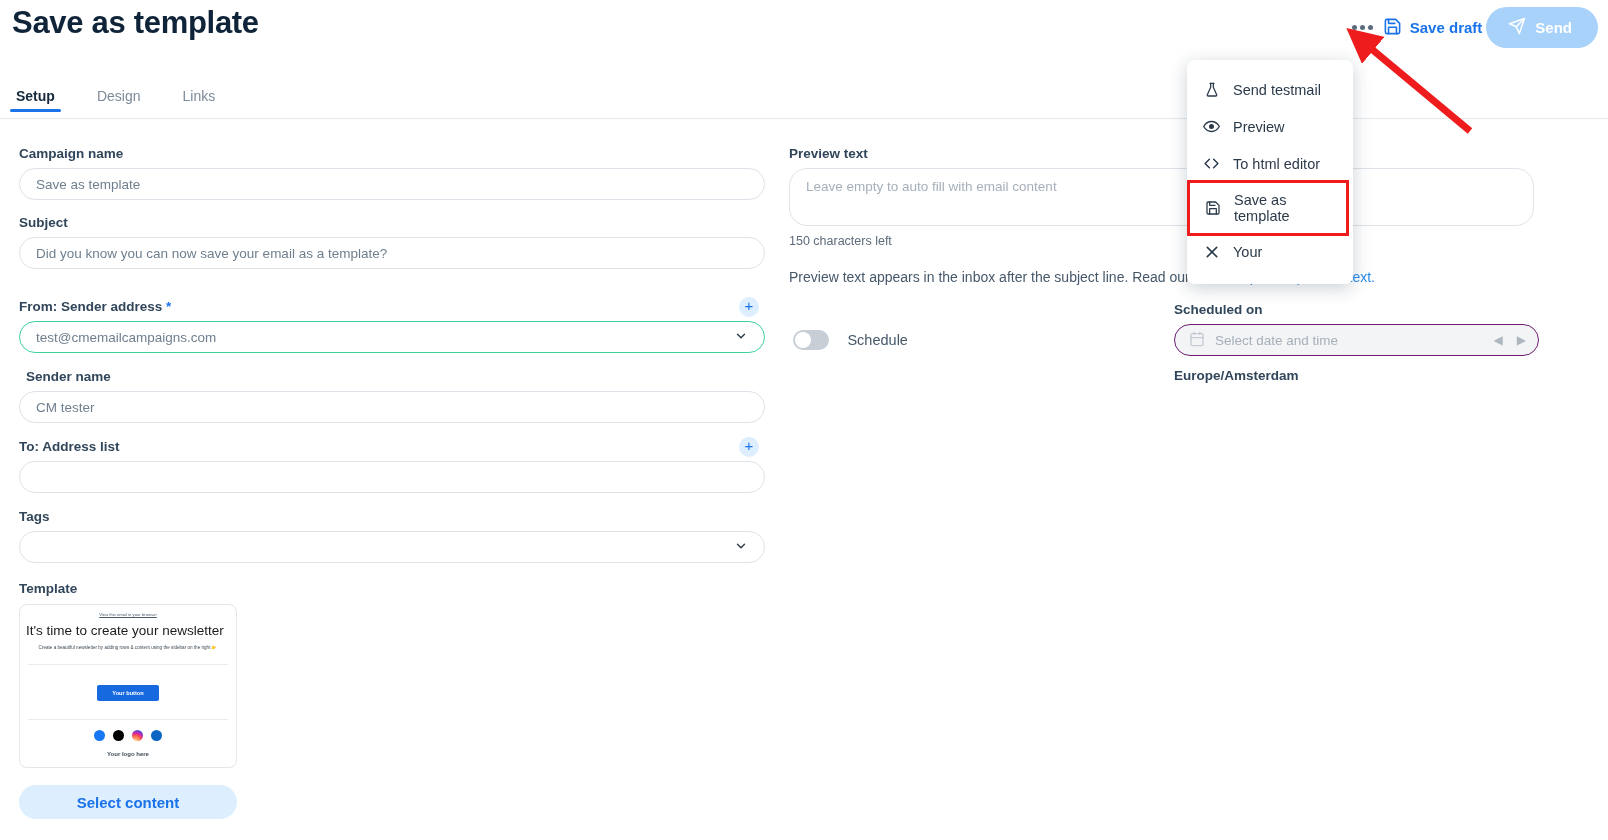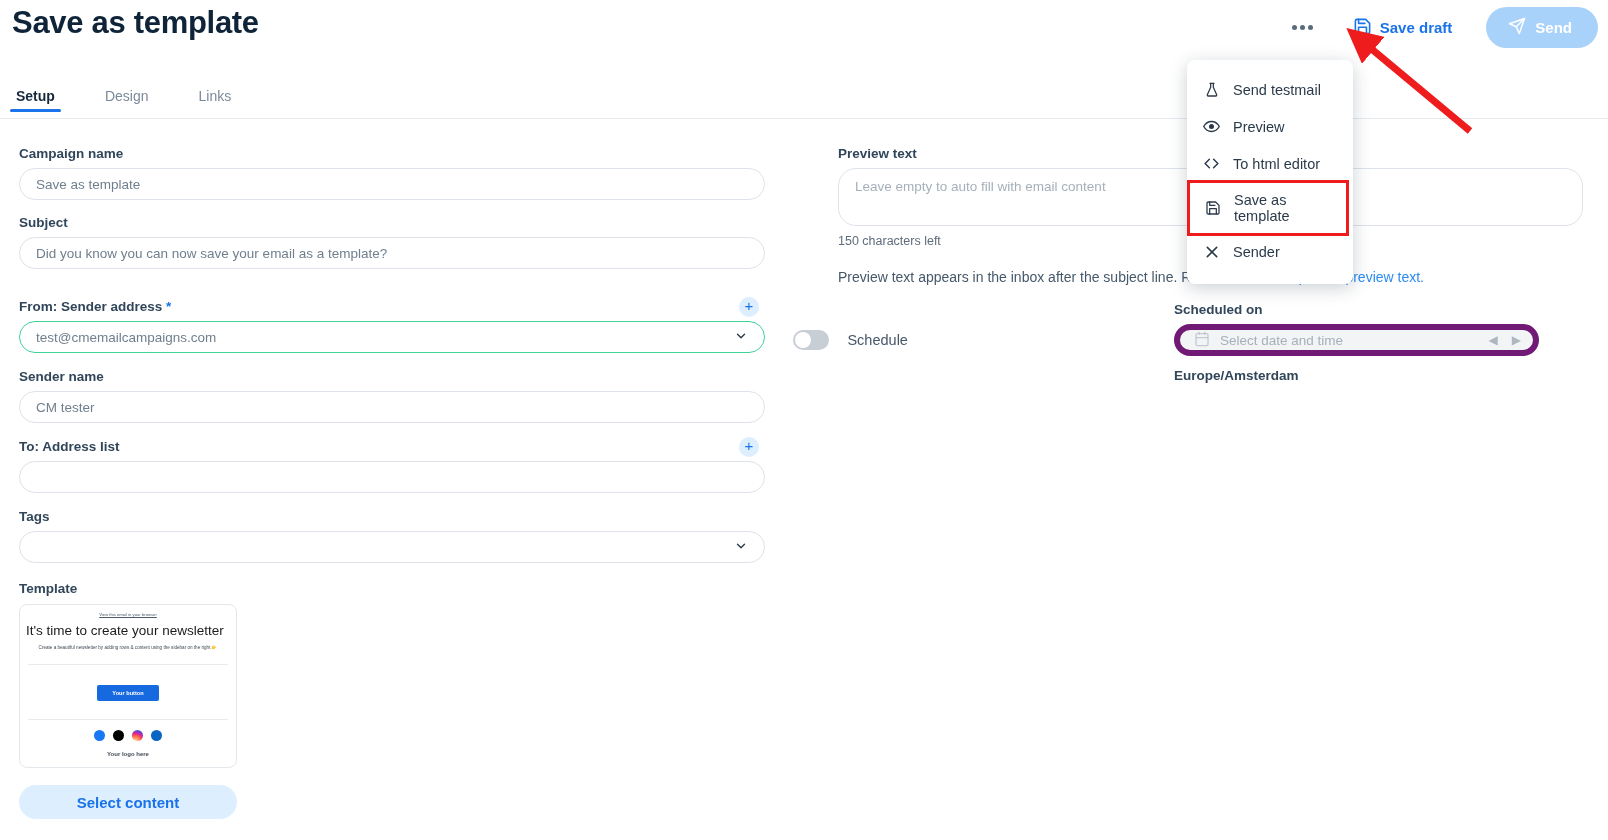--- a/index.html
+++ b/index.html
@@ -13,21 +13,21 @@
   #app { position: relative; width: 1608px; height: 840px; }
 
   
   .page-title {
     position: absolute; left: 12px; top: 5px;
     font-size: 31px; font-weight: 700; color: #0f2438;
     letter-spacing: -0.3px;
   }
   .actions {
     position: absolute; right: 10px; top: 7px;
-    display: flex; align-items: center; gap: 34px;
+    display: flex; align-items: center; gap: 4px;
   }
   .kebab {
     display: flex; align-items: center; gap: 3px;
     padding: 6px 6px; cursor: pointer;
   }
   .kebab i { width: 5px; height: 5px; border-radius: 50%; background: #5a6b7c; display: block; }
   .save-draft {
     display: flex; align-items: center; gap: 8px;
     color: #1a73e8; font-size: 15px; font-weight: 700; cursor: pointer;
   }
@@ -37,21 +37,21 @@
     border: none; border-radius: 22px;
     padding: 10px 26px 10px 22px;
     font-size: 15px; font-weight: 600;
     font-family: "Liberation Sans", sans-serif;
     cursor: default;
   }
 
   
   .tabs {
     position: absolute; left: 10px; top: 88px;
-    display: flex; gap: 38px; align-items: flex-end;
+    display: flex; gap: 30px; align-items: flex-end;
   }
   .tab {
     font-size: 14px; color: #7b8a99; padding: 0 6px 8px 6px;
     cursor: pointer; position: relative; font-weight: 500;
   }
   .tab.active { color: #16293c; font-weight: 700; }
   .tab.active::after {
     content: ""; position: absolute; left: 0; right: 0; bottom: 0;
     height: 3px; background: #1a73e8; border-radius: 2px;
   }
@@ -69,21 +69,21 @@
     width: 100%; height: 32px;
     border: 1px solid #dde3e9; border-radius: 18px;
     background: #fff; display: flex; align-items: center;
     padding: 0 16px; font-size: 13.5px; color: #6f7f8e;
   }
   .input.valid { border-color: #3fd39a; }
   .input.tall { height: 58px; }
   .input .caret { margin-left: auto; color: #2b3a4a; font-size: 13px; }
 
   .left-col { position: absolute; left: 19px; top: 146px; width: 746px; }
-  .right-col { position: absolute; left: 838px; top: 146px; width: 745px; }
+  .right-col { position: absolute; left: 789px; top: 146px; width: 745px; }
 
   .plus-btn {
     width: 20px; height: 20px; border-radius: 50%;
     background: #ddeeff; color: #1a73e8;
     font-size: 15px; line-height: 18px; text-align: center;
     position: absolute; right: 6px; top: -2px; cursor: pointer; font-weight: 500;
   }
   .lbl-row { position: relative; }
 
   
@@ -101,21 +101,21 @@
   }
   .toggle::after {
     content: ""; position: absolute; left: 2px; top: 2px;
     width: 16px; height: 16px; border-radius: 50%; background: #fff;
   }
   .sched-label { font-size: 14.5px; color: #46586a; margin-left: 14px; vertical-align: middle; }
 
   .sched-right { position: absolute; left: 1174px; top: 302px; width: 370px; }
   .date-input {
     width: 365px; height: 32px; border-radius: 18px;
-    background: #f2f4f6; border: 6px solid #701a75;
+    background: #f2f4f6; border: 1px solid #701a75;
     display: flex; align-items: center; padding: 0 12px 0 14px;
     font-size: 13.5px; color: #a6b0ba; gap: 10px;
   }
   .tz { font-size: 13.5px; font-weight: 700; color: #31465a; margin-top: 12px; }
   .arrows { margin-left: auto; display: flex; gap: 14px; color: #aeb7c0; font-size: 12px; }
 
   
   .tpl-card {
     width: 218px; border: 1px solid #e2e7ec; border-radius: 8px;
     background: #fff; overflow: hidden; margin-top: 8px;
@@ -239,21 +239,21 @@
     </div>
     <div class="input valid">
       <span>test@cmemailcampaigns.com</span>
       <span class="caret">
         <svg width="14" height="14" viewBox="0 0 24 24" fill="none" stroke="#2b3a4a" stroke-width="2.4" stroke-linecap="round" stroke-linejoin="round">
             <polyline points="6 9 12 15 18 9"></polyline>
           </svg>
       </span>
     </div>
 
-    <div class="field-label" style="margin-top:16px;">Sender name</div>
+    <div class="field-label" style="margin-top:16px;margin-left:7px;">Sender name</div>
     <div class="input">
       <span>CM tester</span>
     </div>
 
     <div class="lbl-row" style="margin-top:16px;">
       <div class="field-label">To: Address list</div>
       <div class="plus-btn">+</div>
     </div>
     <div class="input">
       <span></span>
@@ -374,21 +374,21 @@
       <span>Save as template</span>
     </div>
 
     <div class="menu-item">
       <span class="mi-icon">
         <svg width="16" height="16" viewBox="0 0 24 24" fill="none" stroke="#2b3a4a" stroke-width="2.4" stroke-linecap="round">
             <line x1="5" y1="5" x2="19" y2="19"></line>
             <line x1="19" y1="5" x2="5" y2="19"></line>
           </svg>
       </span>
-      <span>Sender</span>
+      <span>Your</span>
     </div>
   </div>
 
   <svg class="arrow-svg" width="1608" height="840">
     <defs>
       <marker id="ahead" markerWidth="5" markerHeight="5" refX="3.2" refY="2.5" orient="auto">
         <polygon points="0,0 5,2.5 0,5" fill="#ee1c1c"></polygon>
       </marker>
     </defs>
     <line x1="1470" y1="131" x2="1356" y2="36" stroke="#ee1c1c" stroke-width="7" marker-end="url(#ahead)"></line>

